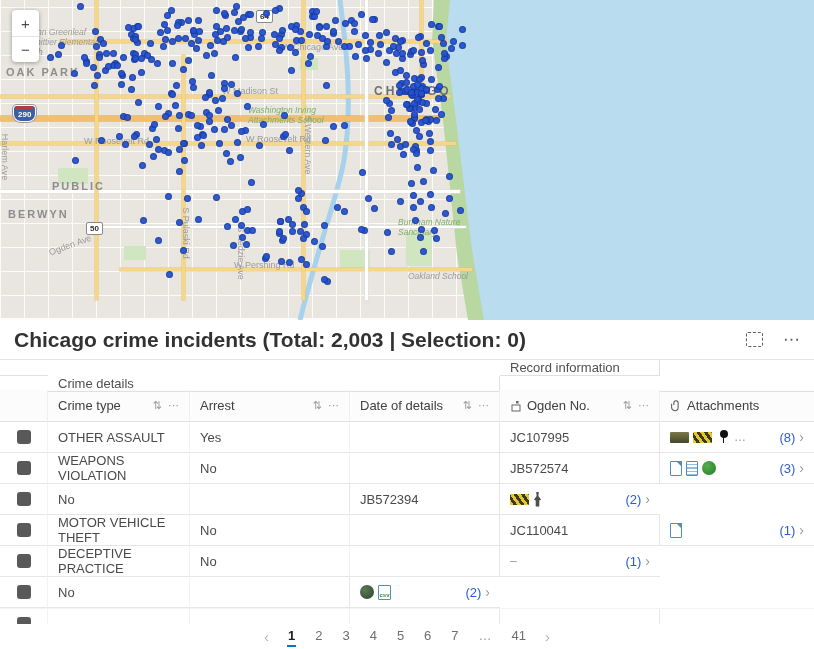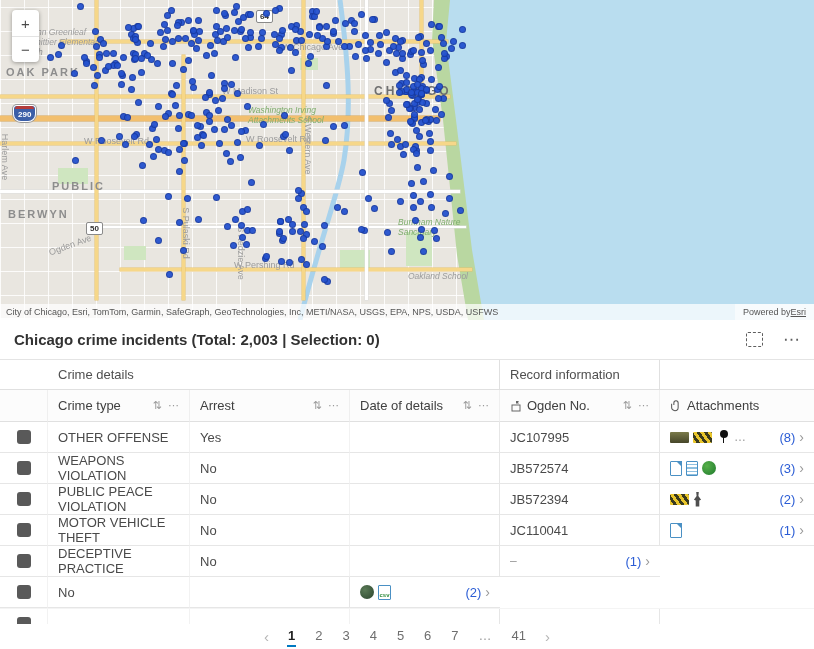--- a/index.html
+++ b/index.html
@@ -45,21 +45,21 @@
     display:flex; align-items:center; font-size:9px; color:#555; }
   .attr-text { background:rgba(255,255,255,.72); padding:1px 6px; height:16px;
     display:flex; align-items:center; flex:1; overflow:hidden; white-space:nowrap; }
   .attr-powered { background:rgba(255,255,255,.88); padding:1px 8px; height:16px;
     display:flex; align-items:center; white-space:nowrap; }
   .esri-link { text-decoration:underline; cursor:pointer; }
 
   
   .titlebar { height:40px; display:flex; align-items:center; padding:0 14px;
     background:#fff; border-bottom:1px solid #e4e4e4; }
-  .tbl-title { font-size:15px; font-weight:700; color:#323232; }
+  .tbl-title { font-size:21px; font-weight:700; color:#323232; }
   .title-actions { margin-left:auto; display:flex; align-items:center; gap:20px; }
   .selection-icon { width:17px; height:15px; border:1px dashed #5f5f5f; border-radius:2px;
     cursor:pointer; }
   .menu-ellipsis { font-size:17px; color:#5f5f5f; cursor:pointer; line-height:1; }
 
   
   .grid { display:grid; grid-template-columns:48px 142px 160px 150px 160px 1fr; }
   .group-row { height:30px; font-size:13px; color:#4f4f4f; background:#fff; }
   .group-cell { display:flex; align-items:center; padding:0 10px;
     border-bottom:1px solid #e0e0e0; }
@@ -608,43 +608,36 @@
       <i class="dot" style="left: 439.501px; top: 40.4073px;"></i>
       <i class="dot" style="left: 414.871px; top: 34.2648px;"></i>
       <i class="dot" style="left: 428.288px; top: 20.8145px;"></i>
     </div>
 
   <div class="zoom-ctl">
     <div class="zoom-btn">+</div>
     <div class="zoom-btn">−</div>
   </div>
 
-  <div class="attribution">
-    <div class="attr-text">City of Chicago, Esri, TomTom, Garmin, SafeGraph, GeoTechnologies, Inc, METI/NASA, USGS, EPA, NPS, USDA, USFWS</div>
-    <div class="attr-powered">
-        <span>Powered by </span>
-        <span class="esri-link">Esri</span>
-      </div>
-  </div>
 </div>
 
 <div class="titlebar">
   <div class="tbl-title">Chicago crime incidents (Total: 2,003 | Selection: 0)</div>
   <div class="title-actions">
     <span class="selection-icon"></span>
     <span class="menu-ellipsis">⋯</span>
   </div>
 </div>
 
 <div>
 
   <div class="grid group-row">
     <div class="group-cell"></div>
+    <div class="group-cell bordered" style="grid-column:5/6">Record information</div>
     <div class="group-cell bordered" style="grid-column:2/5">Crime details</div>
-    <div class="group-cell bordered" style="grid-column:5/6">Record information</div>
     <div class="group-cell" style="grid-column:6/7"></div>
   </div>
 
   <div class="grid header-row">
     <div class="hcell"></div>
     <div class="hcell">
       <span>Crime type</span>
       <span class="hsort">
           <span class="sort-glyph">⇅</span>
           <span class="col-menu">⋯</span>
@@ -681,21 +674,21 @@
         </svg>
       <span>Attachments</span>
     </div>
   </div>
 
   <div>
   <div class="grid trow">
     <div class="cell ccheck">
           <span class="checkbox"></span>
         </div>
-    <div class="cell c-type">OTHER OFFENSE</div>
+    <div class="cell c-type">OTHER ASSAULT</div>
     <div class="cell c-arrest">Yes</div>
     <div class="cell c-date"></div>
     <div class="cell c-case">JC107995</div>
     <div class="cell c-att">
       <span class="c-att-icons">
             <span class="ai att-photo"></span>
             <span class="ai att-tape"></span>
             <span class="ai att-pin"></span>
             <span class="ai att-more">…</span>
           </span>
@@ -720,21 +713,20 @@
           </span>
       <span class="c-att-count">(3)</span>
       <span class="c-att-chevron">›</span>
     </div>
   </div>
 
   <div class="grid trow">
     <div class="cell ccheck">
           <span class="checkbox"></span>
         </div>
-    <div class="cell c-type">PUBLIC PEACE VIOLATION</div>
     <div class="cell c-arrest">No</div>
     <div class="cell c-date"></div>
     <div class="cell c-case">JB572394</div>
     <div class="cell c-att">
       <span class="c-att-icons">
             <span class="ai att-tape"></span>
             <span class="ai att-statue"></span>
           </span>
       <span class="c-att-count">(2)</span>
       <span class="c-att-chevron">›</span>

